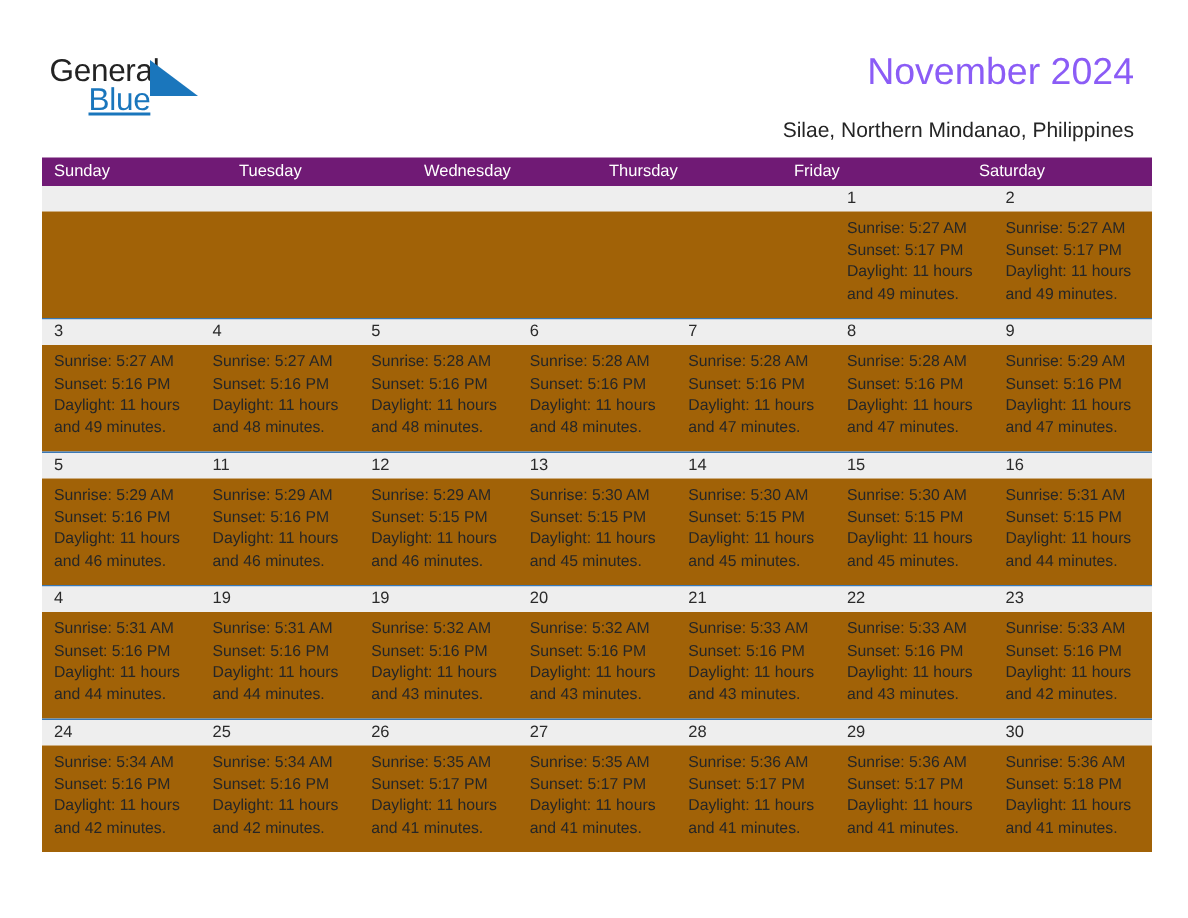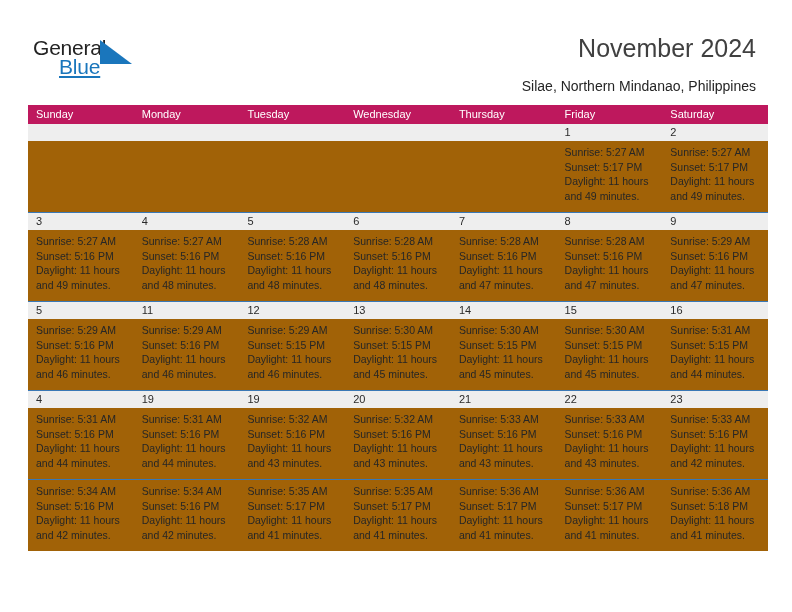--- a/index.html
+++ b/index.html
@@ -64,21 +64,21 @@
     width: 32px;
     height: 24px;
   }
 
   .title {
     position: absolute;
     right: 36px;
     top: 34px;
     font-size: 25px;
     line-height: 29px;
-    color: #404040;
+    color: #8b5cf6;
     text-align: right;
     white-space: nowrap;
   }
   .subtitle {
     position: absolute;
     right: 36px;
     top: 78px;
     font-size: 14px;
     line-height: 16px;
     color: #252525;
@@ -90,21 +90,21 @@
   .cal {
     position: absolute;
     left: 28px;
     top: 105px;
     width: 740px;
   }
   .weekhead {
     display: flex;
     width: 740px;
     height: 19px;
-    background: #be185d;
+    background: #701a75;
   }
   .weekhead .wh {
     flex: 1 1 0;
     font-size: 11px;
     line-height: 19px;
     color: #ffffff;
     padding-left: 8px;
     box-sizing: border-box;
     overflow: hidden;
     white-space: nowrap;
@@ -171,21 +171,20 @@
 
     <div class="title">November 2024</div>
     <div class="subtitle">Silae, Northern Mindanao, Philippines</div>
 
   </div>
 
   <div class="cal">
 
     <div class="weekhead">
       <div class="wh">Sunday</div>
-      <div class="wh">Monday</div>
       <div class="wh">Tuesday</div>
       <div class="wh">Wednesday</div>
       <div class="wh">Thursday</div>
       <div class="wh">Friday</div>
       <div class="wh">Saturday</div>
     </div>
 
     <div id="weeks-host">
         <div class="weekrow first">
           <div class="daynums">
@@ -376,20 +375,29 @@
             </div>
             <div class="db">
               <div class="ln">Sunrise: 5:33 AM</div>
               <div class="ln">Sunset: 5:16 PM</div>
               <div class="ln">Daylight: 11 hours</div>
               <div class="ln">and 42 minutes.</div>
             </div>
           </div>
         </div>
         <div class="weekrow">
+          <div class="daynums">
+            <div class="dn">24</div>
+            <div class="dn">25</div>
+            <div class="dn">26</div>
+            <div class="dn">27</div>
+            <div class="dn">28</div>
+            <div class="dn">29</div>
+            <div class="dn">30</div>
+          </div>
           <div class="daybodies">
             <div class="db">
               <div class="ln">Sunrise: 5:34 AM</div>
               <div class="ln">Sunset: 5:16 PM</div>
               <div class="ln">Daylight: 11 hours</div>
               <div class="ln">and 42 minutes.</div>
             </div>
             <div class="db">
               <div class="ln">Sunrise: 5:34 AM</div>
               <div class="ln">Sunset: 5:16 PM</div>

